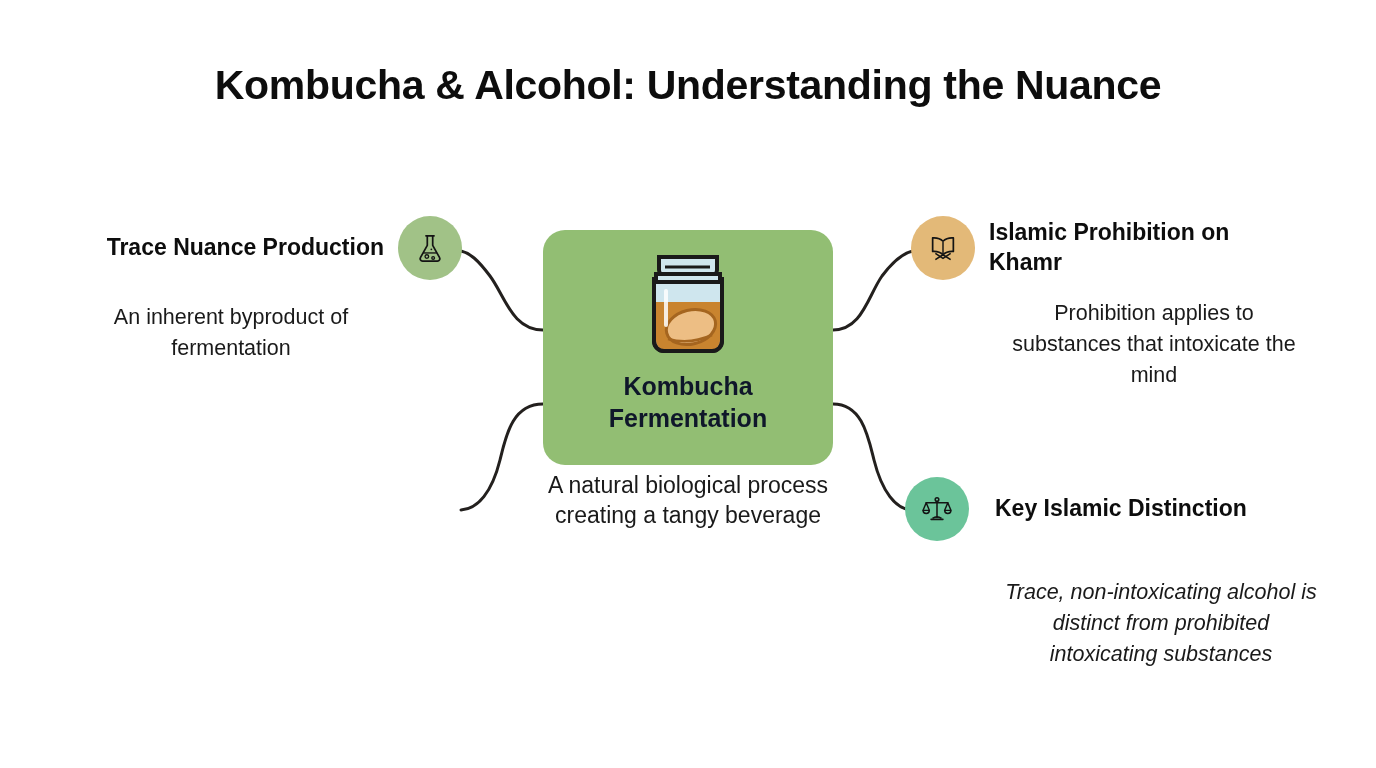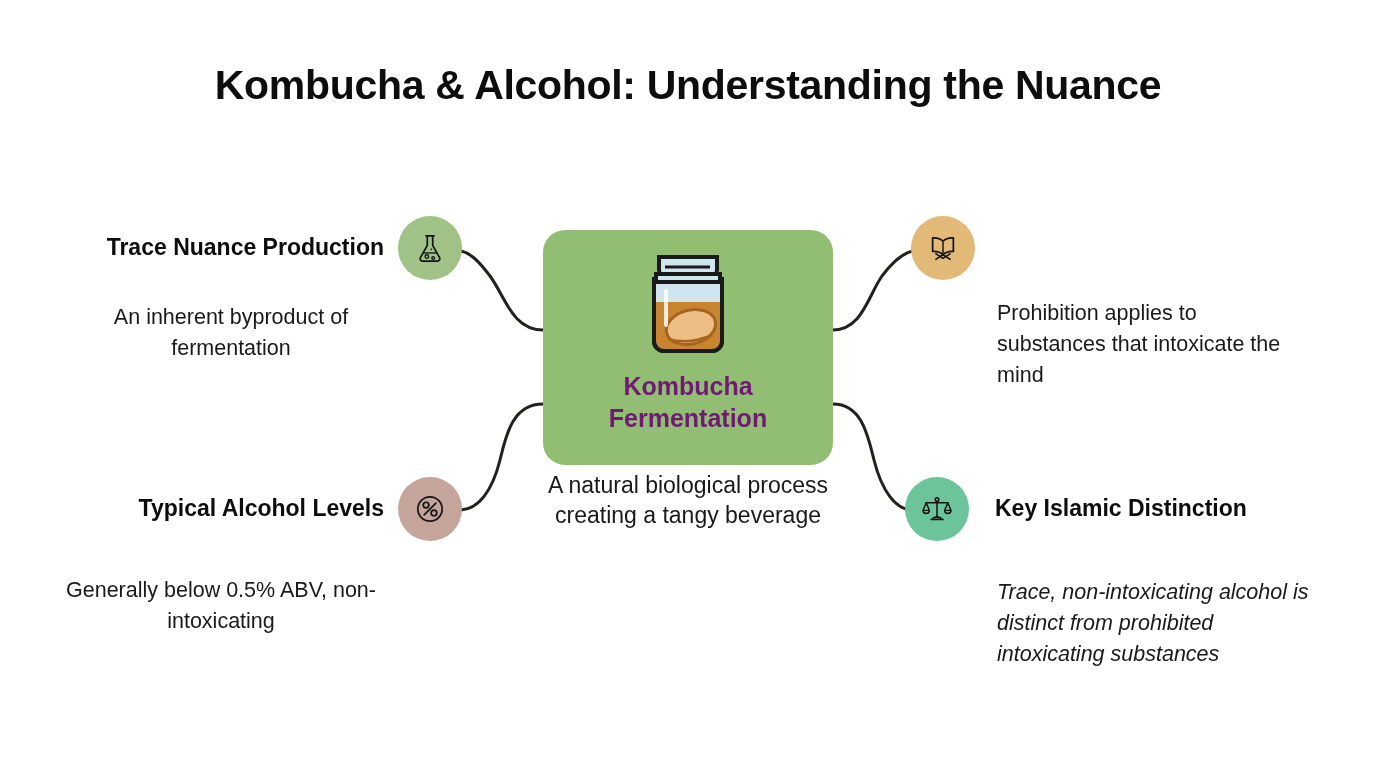--- a/index.html
+++ b/index.html
@@ -68,21 +68,21 @@
     display: flex;
     align-items: center;
     justify-content: center;
   }
   .center-title {
     margin-top: 6px;
     font-size: 25px;
     font-weight: bold;
     line-height: 1.28;
     text-align: center;
-    color: #701a75;
+    color: #0f172a;
     width: 260px;
   }
   .center-desc {
     position: absolute;
     left: 543px;
     top: 470px;
     width: 290px;
     text-align: center;
     font-size: 23px;
     line-height: 1.32;
@@ -117,21 +117,21 @@
   }
   .branch-title.left  { text-align: right; padding-right: 14px; }
   .branch-title.right { text-align: left;  padding-left: 14px; }
 
   .branch-desc {
     font-size: 21.5px;
     line-height: 1.45;
     color: #1a1a1a;
   }
   .branch-desc.left  { text-align: center; }
-  .branch-desc.right { text-align: left; }
+  .branch-desc.right { text-align: center; }
 
   
   #branch-trace-alcohol { left: 78px;  top: 216px;  width: 384px; }
   #branch-trace-alcohol .branch-title { width: 304px; }
   #branch-trace-alcohol .branch-desc  { margin-top: 22px; width: 384px; padding-right: 78px; box-sizing: border-box; }
 
   #branch-typical-levels { left: 58px;  top: 477px;  width: 404px; }
   #branch-typical-levels .branch-title { width: 324px; }
   #branch-typical-levels .branch-desc  { margin-top: 34px; width: 404px; padding-right: 78px; box-sizing: border-box; }
 
@@ -199,46 +199,33 @@
           <path d="M12.6 25.5 h14.8" fill="none" stroke="#141414" stroke-width="1.5"></path>
           <circle cx="16.5" cy="29.5" r="2" fill="none" stroke="#141414" stroke-width="1.5"></circle>
           <circle cx="23.5" cy="31" r="1.5" fill="none" stroke="#141414" stroke-width="1.5"></circle>
           <circle cx="21.5" cy="21.5" r="1" fill="#141414"></circle>
         </svg>
       </div>
     </div>
     <div class="branch-desc left">An inherent byproduct of fermentation</div>
   </div>
 
-  <div class="branch" id="branch-typical-levels">
-    <div class="branch-head left">
-      <div class="branch-title left">Typical Alcohol Levels</div>
-      <div class="icon-circle" style="background:#c4a49b">
-        <svg viewBox="0 0 40 40" width="36" height="36" aria-hidden="true">
-          <circle cx="20" cy="20" r="13.5" fill="none" stroke="#141414" stroke-width="1.9"></circle>
-          <circle cx="15.6" cy="15.6" r="3.1" fill="none" stroke="#141414" stroke-width="1.9"></circle>
-          <circle cx="24.4" cy="24.4" r="3.1" fill="none" stroke="#141414" stroke-width="1.9"></circle>
-          <line x1="26.5" y1="13.5" x2="13.5" y2="26.5" stroke="#141414" stroke-width="1.9" stroke-linecap="round"></line>
-        </svg>
-      </div>
-    </div>
-    <div class="branch-desc left">Generally below 0.5% ABV, non-intoxicating</div>
-  </div>
 
   <div class="branch" id="branch-islamic-prohibition">
     <div class="branch-head right">
       <div class="icon-circle" style="background:#e3b978">
         <svg viewBox="0 0 40 40" width="36" height="36" aria-hidden="true">
           <path d="M20 12.5 C17 9.5 12.5 8.5 8.5 8.8 V23.8 C12.5 23.5 17 24.5 20 27.5" fill="none" stroke="#141414" stroke-width="1.9" stroke-linejoin="round"></path>
           <path d="M20 12.5 C23 9.5 27.5 8.5 31.5 8.8 V23.8 C27.5 23.5 23 24.5 20 27.5" fill="none" stroke="#141414" stroke-width="1.9" stroke-linejoin="round"></path>
           <line x1="20" y1="12.5" x2="20" y2="27.5" stroke="#141414" stroke-width="1.6"></line>
           <path d="M11.5 26 L20 31.5 L28.5 26" fill="none" stroke="#141414" stroke-width="1.7" stroke-linejoin="round"></path>
           <path d="M11.5 33 L20 27.5 L28.5 33" fill="none" stroke="#141414" stroke-width="1.7" stroke-linejoin="round"></path>
         </svg>
       </div>
+      <div class="branch-title right">Islamic Prohibition on Khamr</div>
     </div>
     <div class="branch-desc right">Prohibition applies to substances that intoxicate the mind</div>
   </div>
 
   <div class="branch" id="branch-key-distinction">
     <div class="branch-head right">
       <div class="icon-circle" style="background:#6bc49a">
         <svg viewBox="0 0 40 40" width="36" height="36" aria-hidden="true">
           <circle cx="20" cy="9.5" r="2" fill="none" stroke="#141414" stroke-width="1.7"></circle>
           <line x1="20" y1="11.5" x2="20" y2="30" stroke="#141414" stroke-width="1.7"></line>

